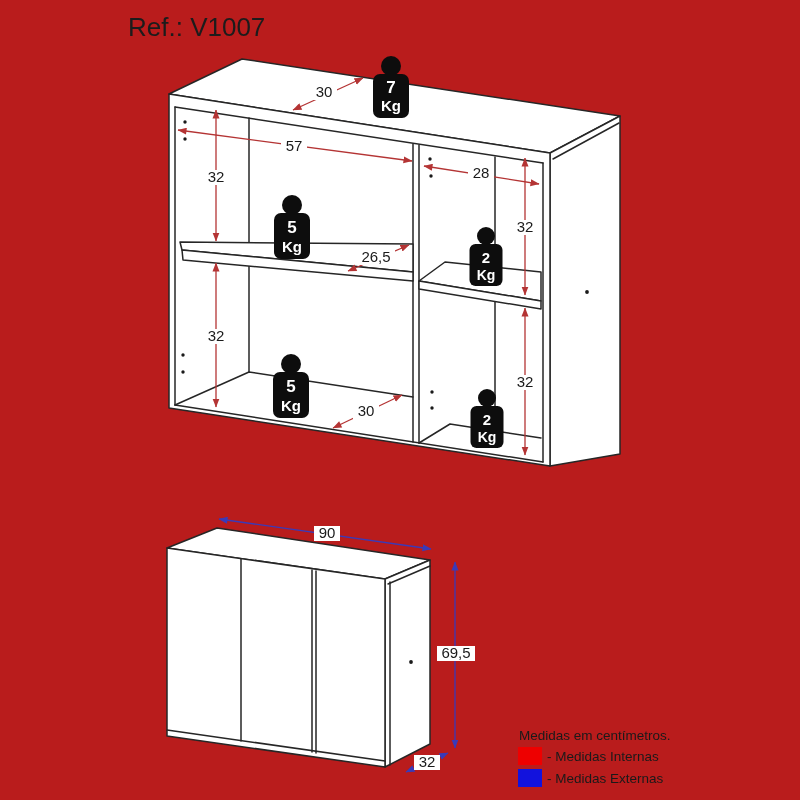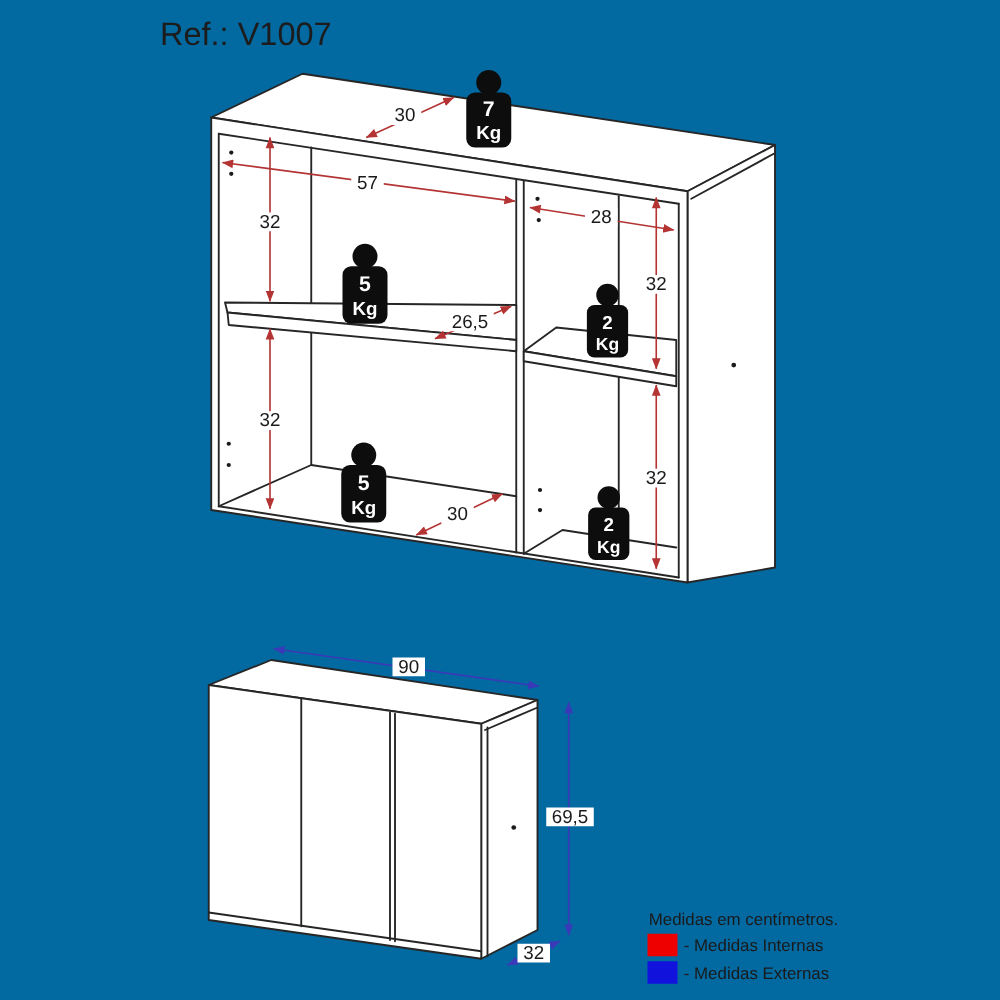--- a/index.html
+++ b/index.html
@@ -1,16 +1,16 @@
 <!DOCTYPE html>
 <html><head>
 <meta charset="utf-8">
 <style>
   html,body{margin:0;padding:0;background:#ffffff;}
-  .canvas{position:relative;width:800px;height:800px;background:#0369a1;overflow:hidden;}
+  .canvas{position:relative;width:800px;height:800px;background:#b91c1c;overflow:hidden;}
   svg{display:block;}
   text{font-family:"Liberation Sans","DejaVu Sans",sans-serif;}
   .title-text{font-size:26px;fill:#1c1c1c;}
   .dim-text{font-size:15px;fill:#1a1a1a;}
   .legend-note{font-size:13.5px;fill:#1a1a1a;}
   .legend-item{font-size:13.5px;fill:#1a1a1a;}
   .wnum{font-size:17px;font-weight:bold;fill:#ffffff;}
   .wkg{font-size:15px;font-weight:bold;fill:#ffffff;}
   .wnum-s{font-size:15px;font-weight:bold;fill:#ffffff;}
   .wkg-s{font-size:14px;font-weight:bold;fill:#ffffff;}

